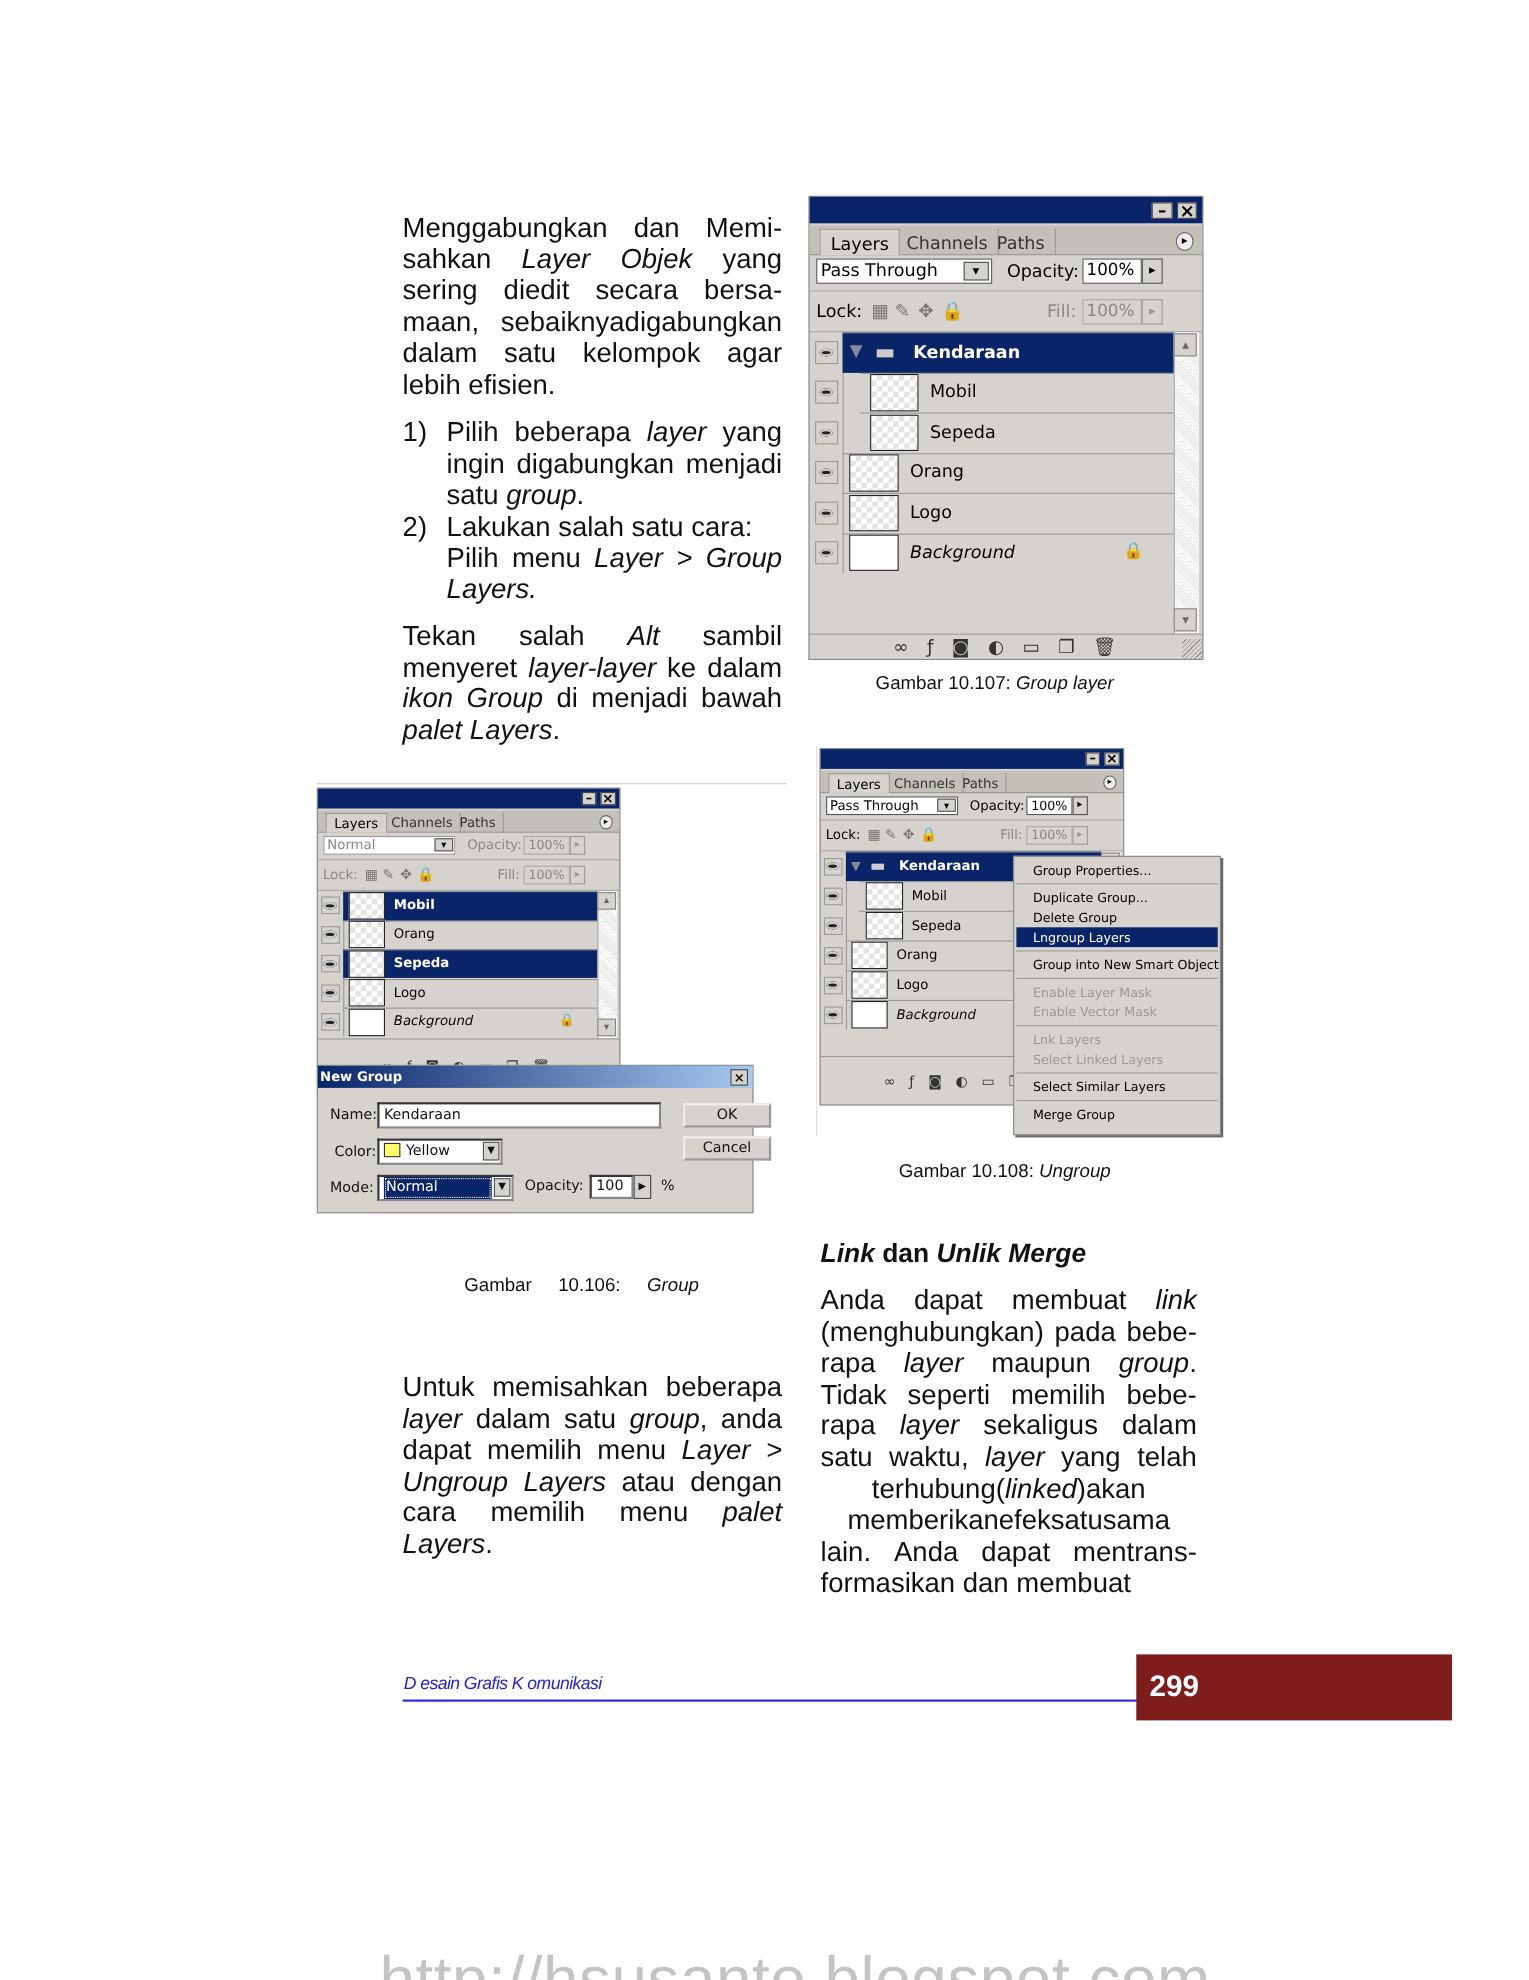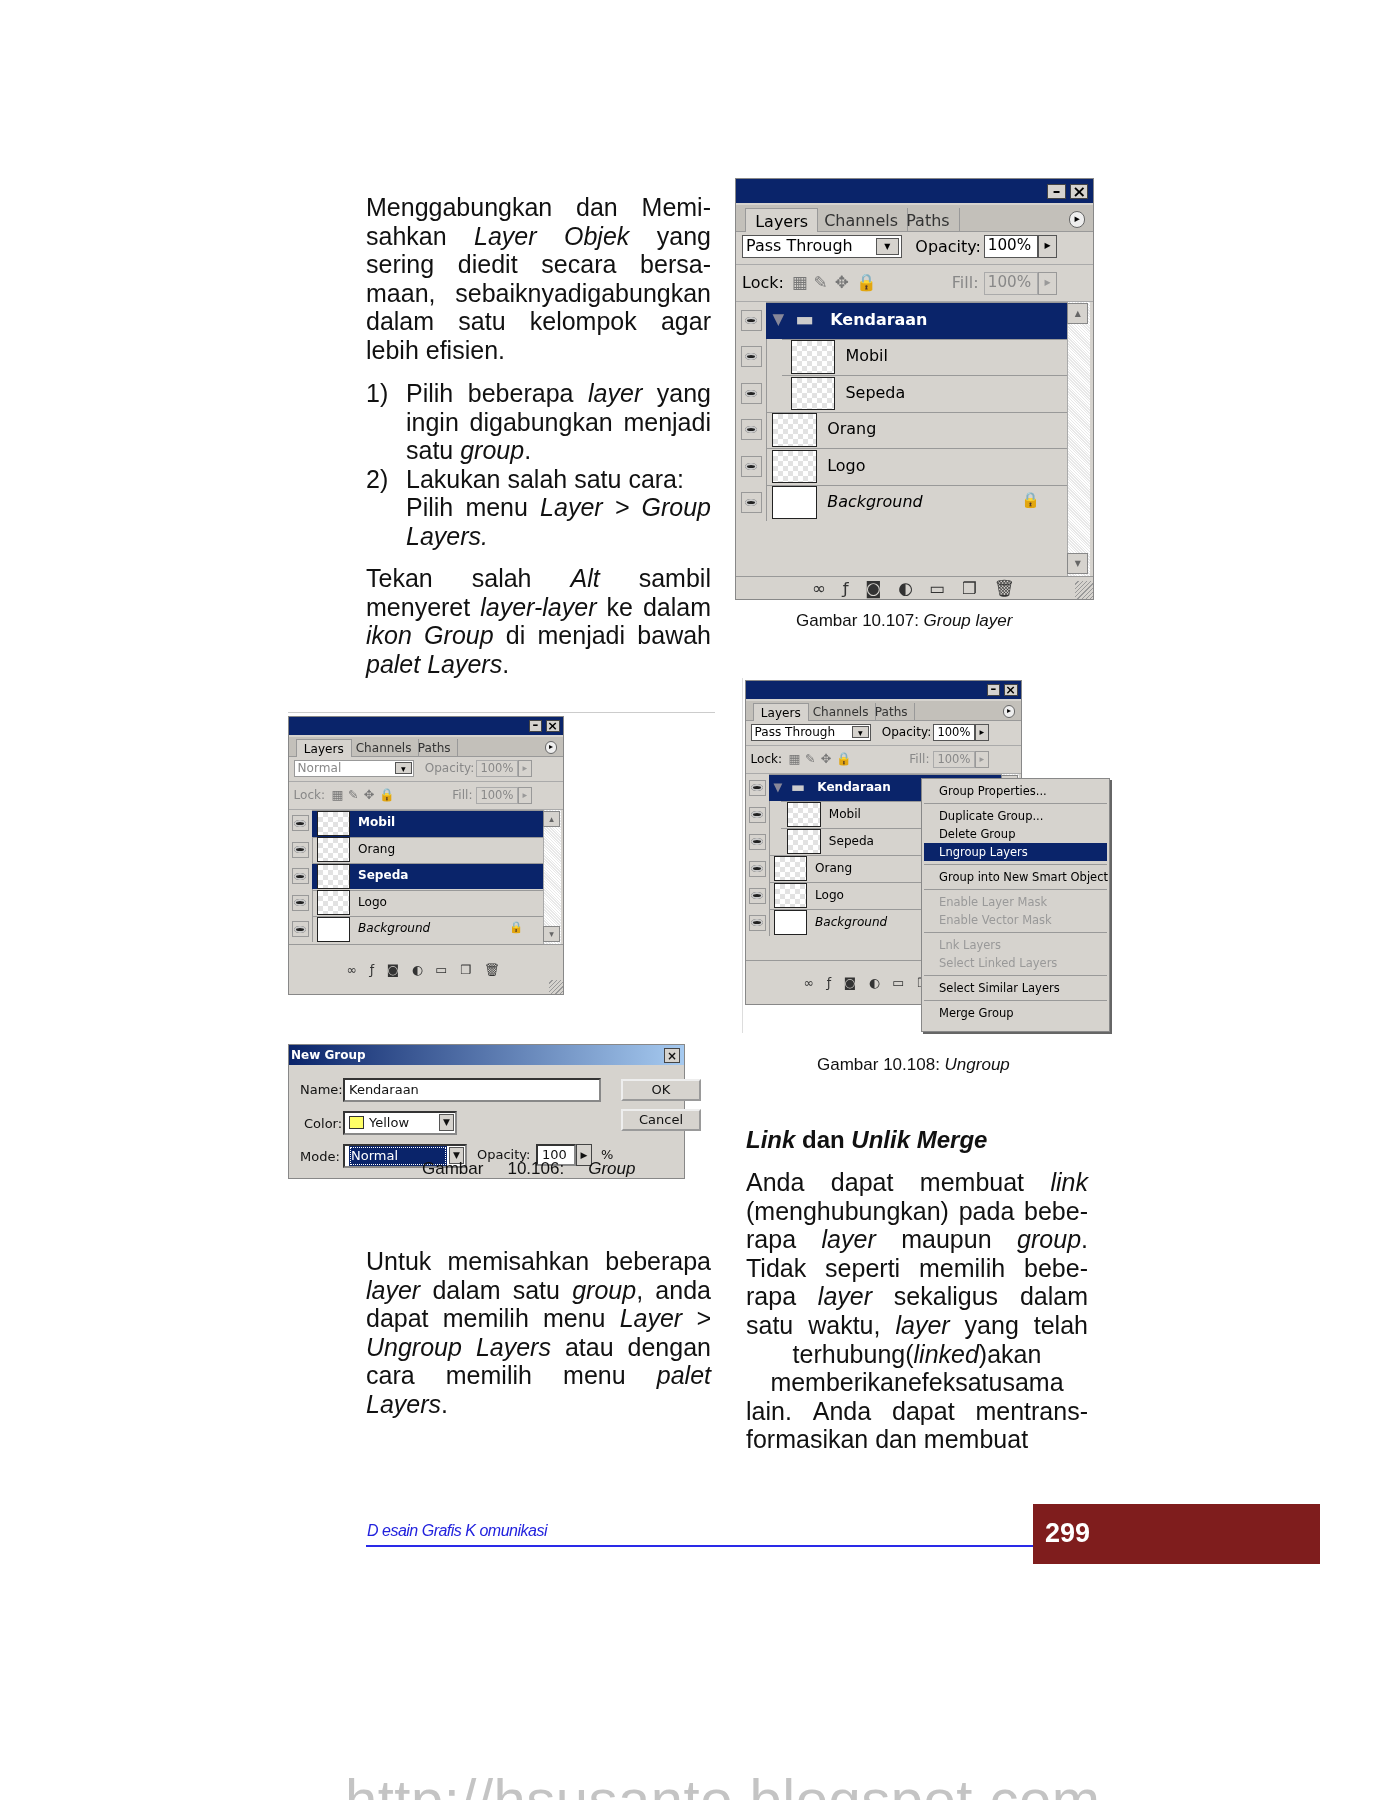--- a/index.html
+++ b/index.html
@@ -200,21 +200,21 @@
       <span class="ficon" style="font-size: 12.65px; margin-right: 12.65px;">ƒ</span>
       <span class="ficon" style="font-size: 12.65px; margin-right: 12.65px;">◙</span>
       <span class="ficon" style="font-size: 12.65px; margin-right: 12.65px;">◐</span>
       <span class="ficon" style="font-size: 12.65px; margin-right: 12.65px;">▭</span>
       <span class="ficon" style="font-size: 12.65px; margin-right: 12.65px;">❐</span>
       <span class="ficon" style="font-size: 12.65px; margin-right: 12.65px;">🗑</span>
     </div>
     <div style="position: absolute; right: 0px; bottom: 0px; width: 13.8px; height: 13.8px; background: repeating-linear-gradient(135deg, transparent 0px, transparent 2px, rgb(153, 153, 153) 2px, rgb(153, 153, 153) 3px);"></div>
   </div>
 
-<div class="dlg" style="left:288px;top:1044px;width:397px;height:135px">
+<div class="dlg" style="left:288px;top:968px;width:397px;height:135px">
   <div class="dt">New Group</div>
   <div class="dx" style="right:4px;top:3px;width:16px;height:15px">×</div>
   <div class="dl" style="left:11px;top:37px">Name:</div>
   <div class="din" style="left:54px;top:33px;width:258px;height:24px;line-height:20px">Kendaraan</div>
   <div class="btn" style="left:332px;top:34px;width:80px;height:22px;line-height:18px">OK</div>
   <div class="btn" style="left:332px;top:64px;width:80px;height:22px;line-height:18px">Cancel</div>
   <div class="dl" style="left:15px;top:71px">Color:</div>
   <div class="din" style="left:54px;top:66px;width:114px;height:24px;line-height:20px">
     <span id="swatch" style="display: inline-block; width: 15px; height: 13px; border: 1px solid rgb(51, 51, 51); vertical-align: -2px; margin-right: 5px; background: rgb(255, 255, 102);"></span><span>Yellow</span>
     <span style="position:absolute;right:1px;top:1px;width:15px;height:17px;border:1px solid #555;background:#d6d3ce;font-size:9px;text-align:center;line-height:15px">▼</span>

